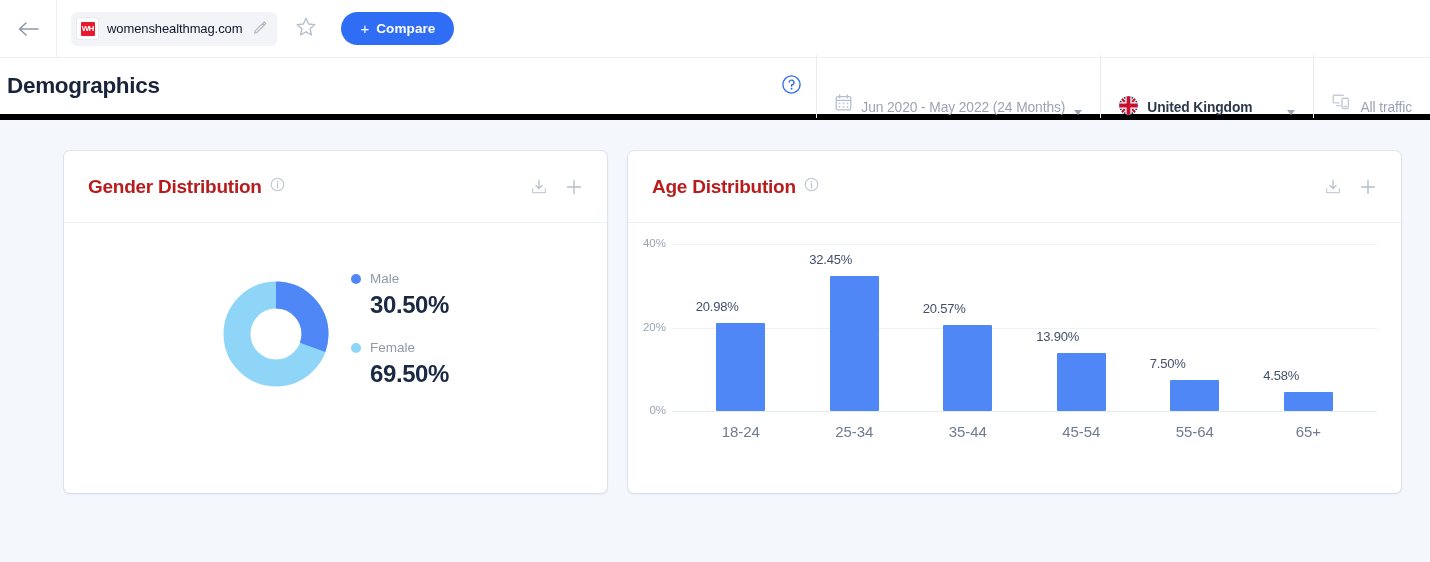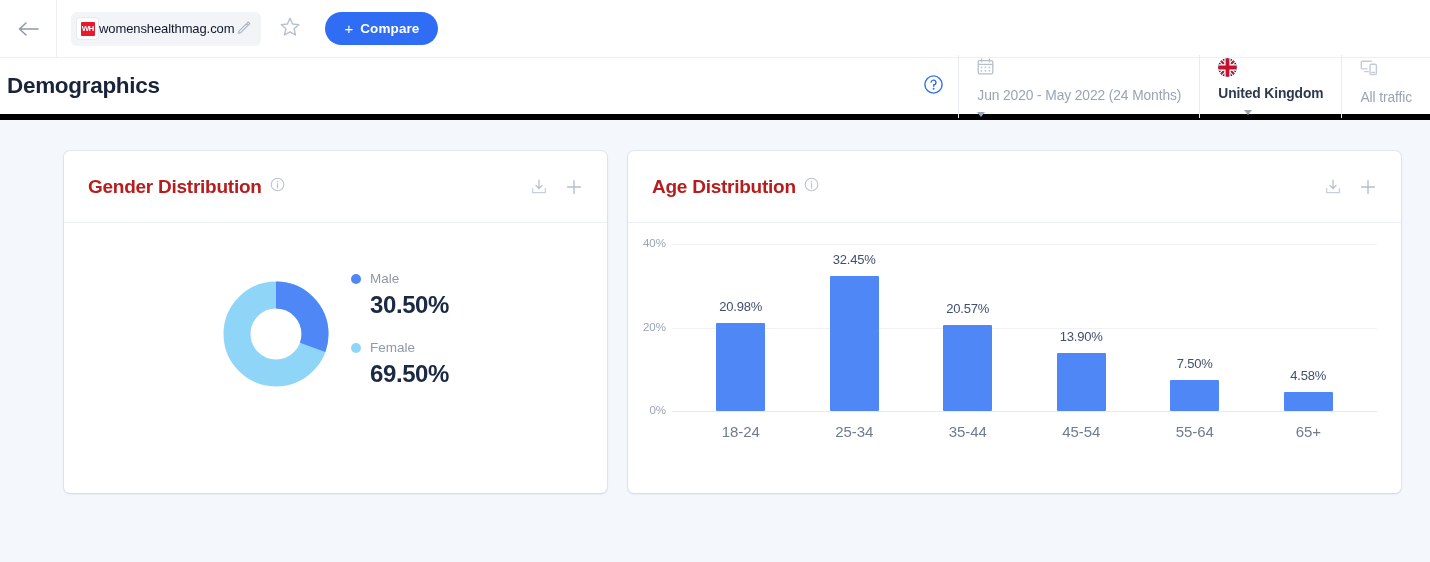--- a/index.html
+++ b/index.html
@@ -23,21 +23,21 @@
     display: flex; align-items: center; justify-content: center;
     cursor: pointer;
   }
   .back-btn svg { display: block; }
   .topbar-div {
     width: 1px; height: 57px; background: #eceff4;
   }
   .site-chip {
     margin-left: 14px;
     height: 34px; border-radius: 6px; background: #f2f4f7;
-    display: flex; align-items: center; padding: 0 10px 0 6px; gap: 1px;
+    display: flex; align-items: center; padding: 0 10px 0 6px; gap: 9px;
     cursor: pointer;
   }
   .site-favicon {
     width: 21px; height: 21px; border-radius: 3px; background: #ffffff;
     display: flex; align-items: center; justify-content: center;
     box-shadow: 0 0 0 1px #e7eaf0;
   }
   .site-favicon i {
     display: block; width: 14px; height: 14px; border-radius: 1px;
     background: #e8192c;
@@ -76,22 +76,22 @@
   }
   .header-right {
     margin-left: auto; display: flex; align-items: center; height: 63px;
   }
   .help-btn {
     width: 50px; height: 63px;
     display: flex; align-items: center; justify-content: center; cursor: pointer;
   }
   .hdr-sep { width: 1px; height: 63px; background: #e7ebf2; }
   .hdr-item {
-    height: 63px; display: flex; align-items: flex-start; gap: 9px;
-    padding: 3px 18px; cursor: pointer; flex-direction: column;
+    height: 63px; display: flex; align-items: flex-end; gap: 9px;
+    padding: 3px 18px; cursor: pointer;
   }
   .hdr-item .lbl { font-size: 13.8px; color: #9aa4b4; letter-spacing: -0.1px; }
   .hdr-item .lbl.dark { color: #2c3a4b; font-weight: 700; }
   .caret {
     width: 0; height: 0;
     border-left: 4.5px solid transparent; border-right: 4.5px solid transparent;
     border-top: 5px solid #9aa4b4;
   }
   .caret.sp { margin-left: 26px; }
   .flag {
@@ -137,21 +137,21 @@
     position: absolute; font-size: 11.5px; color: #9aa4b4;
     text-align: right; width: 34px;
   }
   .gridline { position: absolute; height: 1px; background: #eef1f6; }
   .gridline.axis { background: #e3ebf7; }
   .bar {
     position: absolute; background: #4f87f7; border-radius: 1px;
   }
   .bar-label {
     position: absolute; font-size: 13px; color: #41506a;
-    text-align: center; letter-spacing: -0.2px;
+    text-align: left; letter-spacing: -0.2px;
   }
   .xtick {
     position: absolute; font-size: 15px; color: #6f7c8f;
     text-align: center; letter-spacing: -0.1px;
   }
 </style>
 </head>
 <body>
 
 <div class="topbar">

